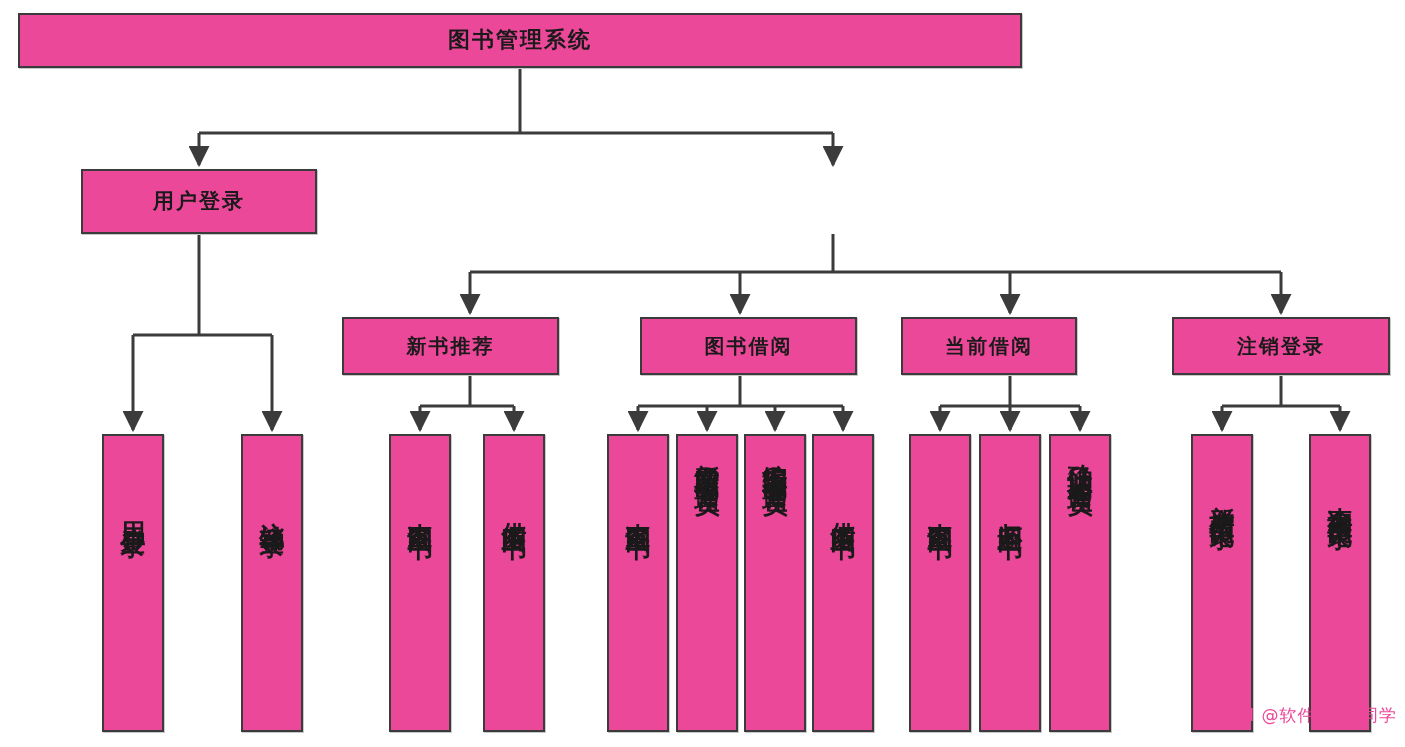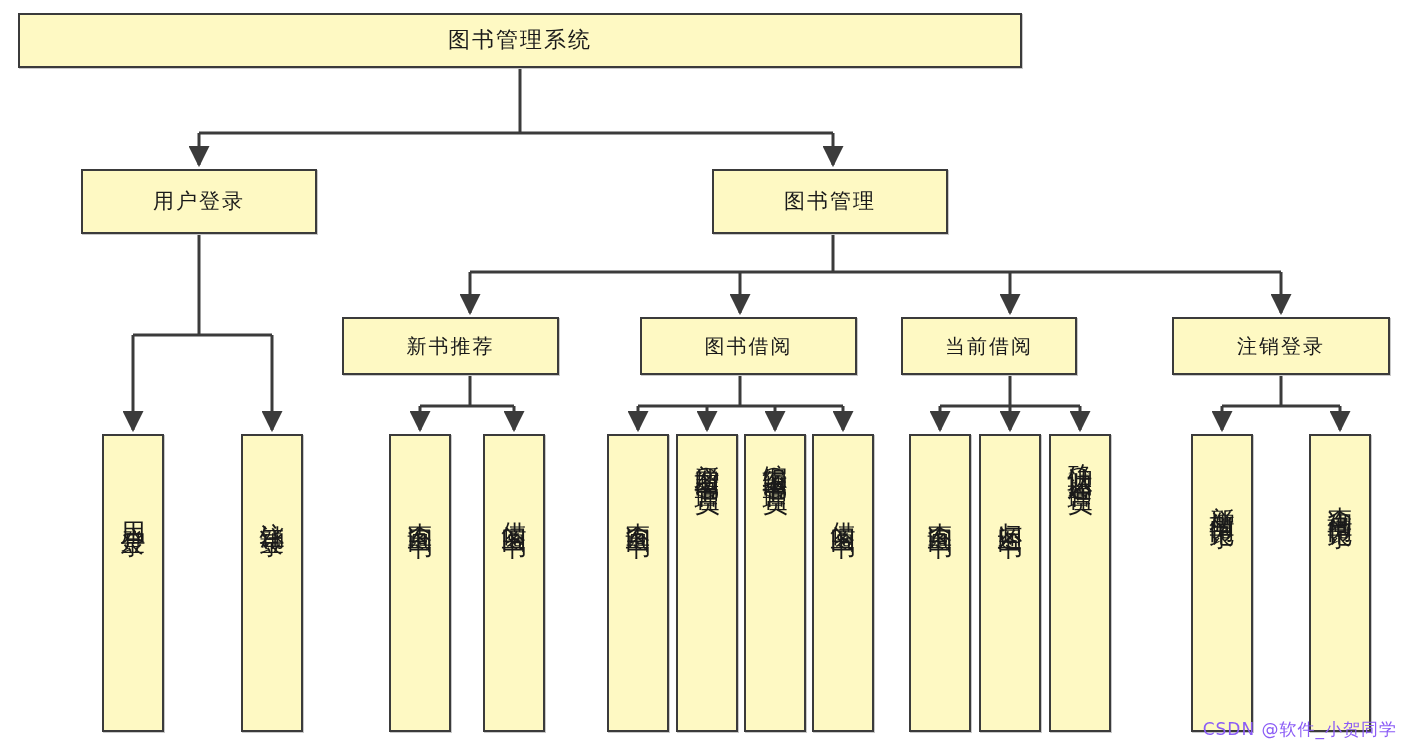--- a/index.html
+++ b/index.html
@@ -19,27 +19,28 @@
   #connector-layer {
     position: absolute;
     left: 0;
     top: 0;
     width: 1405px;
     height: 747px;
   }
   .node {
     position: absolute;
     box-sizing: border-box;
-    background: #fef9c3;
+    background: #ec4899;
     border: 2px solid #3b3b3b;
     box-shadow: 1px 1px 0 0 #c9c9c9;
     display: flex;
     align-items: center;
     justify-content: center;
     z-index: 2;
+    font-weight: bold;
   }
   .node-label {
     color: #1a1a1a;
     line-height: 1.12;
     letter-spacing: 1px;
     text-align: center;
     white-space: pre;
   }
   .node.root {
     left: 18px;
@@ -88,23 +89,23 @@
     
     height: auto;
     margin-top: 58px;
   }
   .node.leaf.mid .node-label  { margin-top: 42px; height: auto; }
   .node.leaf.tall .node-label { margin-top: 0px;  height: auto; }
 
   .watermark {
     position: absolute;
     right: 8px;
-    bottom: 6px;
+    bottom: 20px;
     font-size: 17px;
-    color: #8b5cf6;
+    color: #ec4899;
     letter-spacing: 1px;
     z-index: 3;
     white-space: nowrap;
   }
 </style>
 </head>
 <body>
 
 <div id="diagram-root">
 
@@ -158,23 +159,20 @@
     </g>
   </svg>
 
   <div class="node root">
     <span class="node-label">图书管理系统</span>
   </div>
 
   <div class="node lvl2 n-user-login">
     <span class="node-label">用户登录</span>
   </div>
-  <div class="node lvl2 n-book-manage">
-    <span class="node-label">图书管理</span>
-  </div>
 
   <div class="node lvl3 n-new-rec">
     <span class="node-label">新书推荐</span>
   </div>
   <div class="node lvl3 n-borrow">
     <span class="node-label">图书借阅</span>
   </div>
   <div class="node lvl3 n-current">
     <span class="node-label">当前借阅</span>
   </div>

